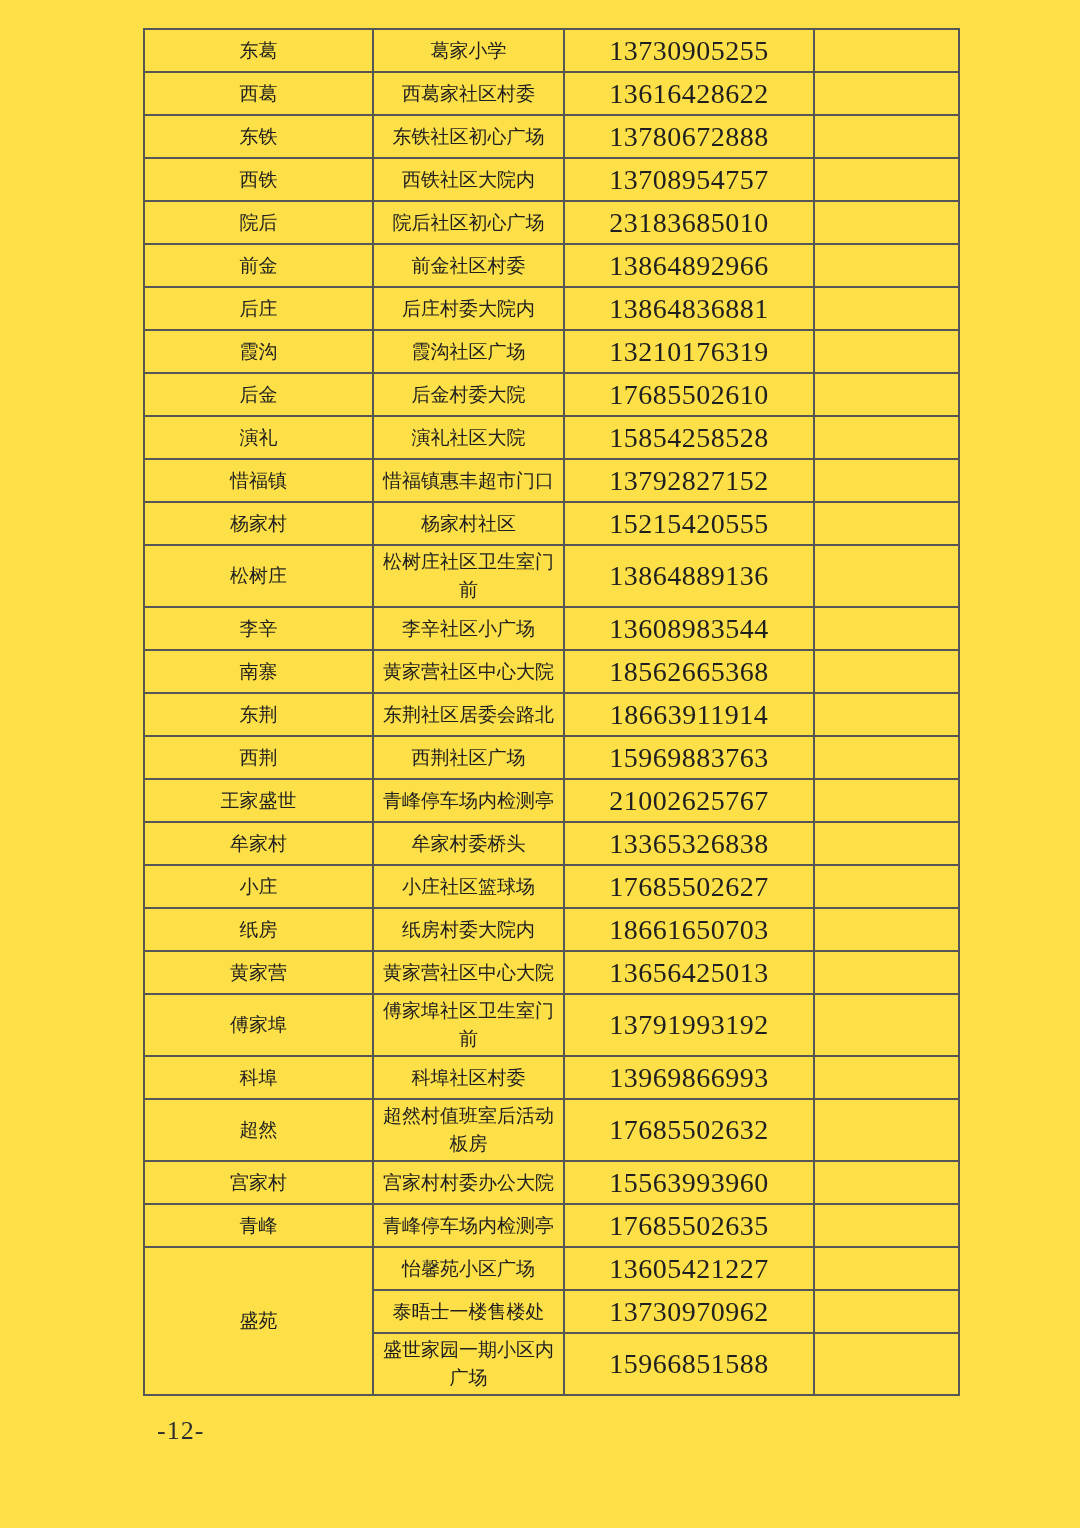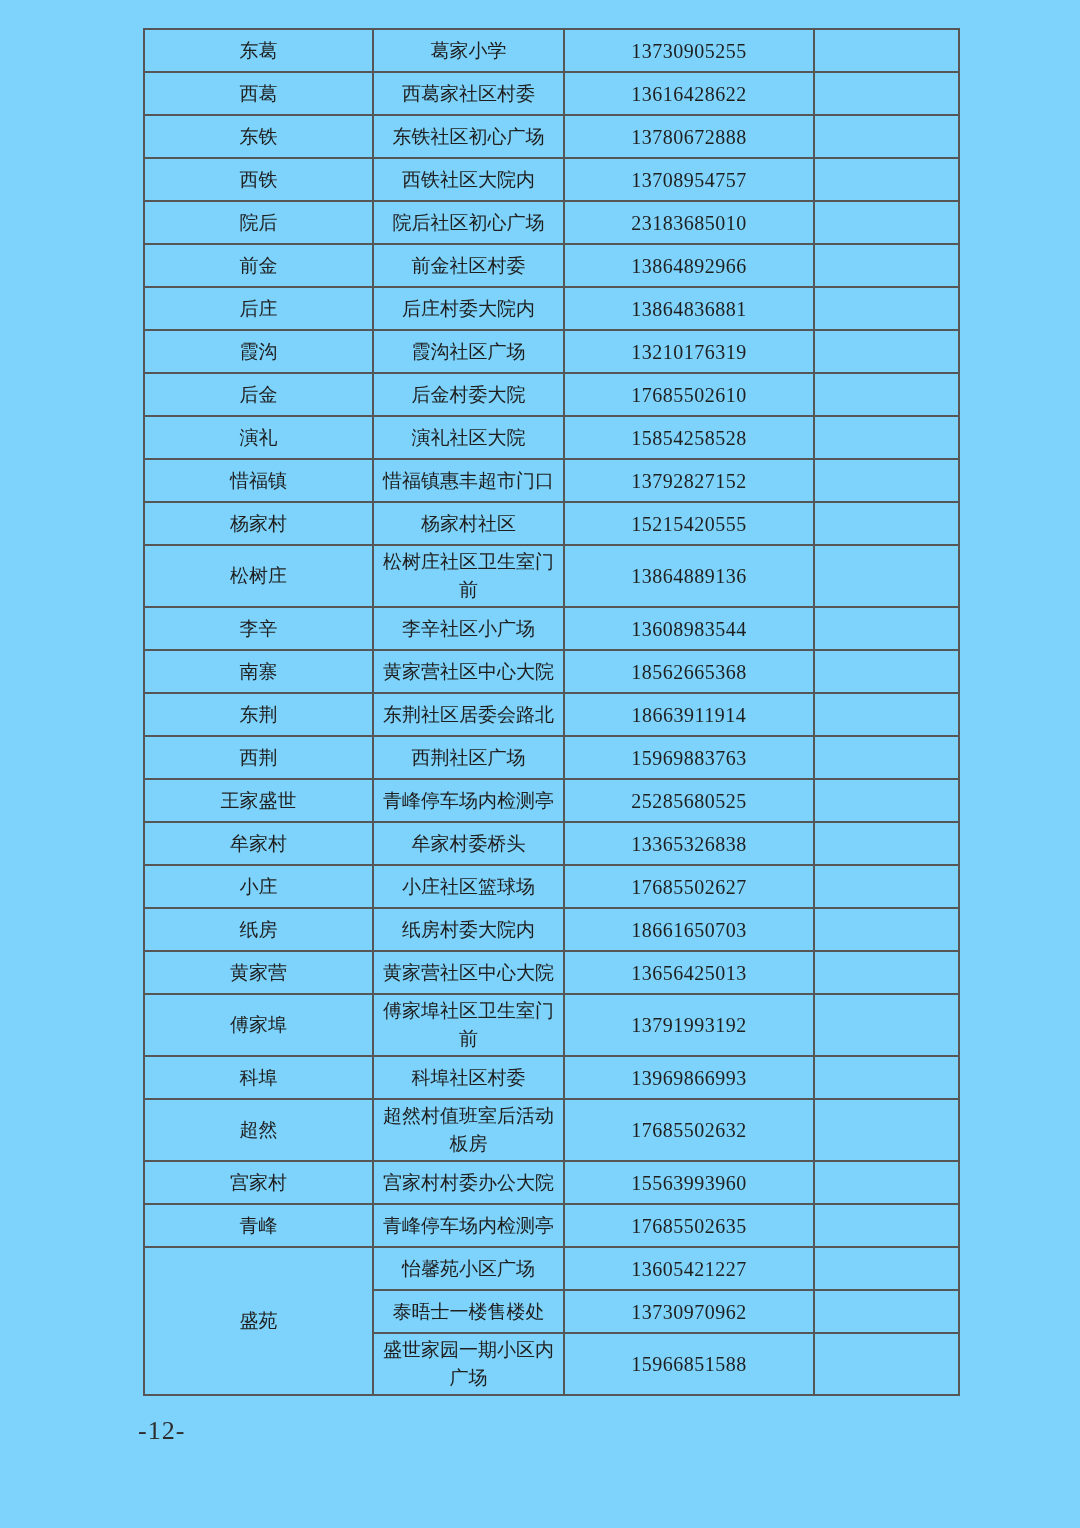--- a/index.html
+++ b/index.html
@@ -11,21 +11,21 @@
     width: 1080px;
     height: 1528px;
     position: relative;
     font-family: "Liberation Serif", "DejaVu Serif", serif;
     color: #1f1f1f;
     overflow: hidden;
   }
   .page {
     position: absolute;
     inset: 0;
-    background: #7dd3fc;
+    background: #fde047;
   }
   table.contact-table {
     position: absolute;
     left: 143px;
     top: 28px;
     width: 815px;
     border-collapse: collapse;
     table-layout: fixed;
   }
   .contact-table td {
@@ -35,26 +35,26 @@
     font-size: 19px;
     line-height: 28px;
     padding: 2px 4px;
     word-break: break-all;
     overflow-wrap: anywhere;
   }
   .contact-table tr {
     height: 43px;
   }
   .contact-table td.phone {
-    font-size: 20px;
+    font-size: 28px;
     letter-spacing: 0.5px;
   }
   .page-footer {
     position: absolute;
-    left: 138px;
+    left: 157px;
     top: 1416px;
     font-size: 26px;
     color: #2d2d2d;
     letter-spacing: 1px;
   }
 </style>
 </head>
 <body>
 
 <div class="page">
@@ -165,21 +165,21 @@
       </tr>
       <tr>
         <td>西荆</td>
         <td>西荆社区广场</td>
         <td class="phone">15969883763</td>
         <td></td>
       </tr>
       <tr>
         <td>王家盛世</td>
         <td>青峰停车场内检测亭</td>
-        <td class="phone">25285680525</td>
+        <td class="phone">21002625767</td>
         <td></td>
       </tr>
       <tr>
         <td>牟家村</td>
         <td>牟家村委桥头</td>
         <td class="phone">13365326838</td>
         <td></td>
       </tr>
       <tr>
         <td>小庄</td>

